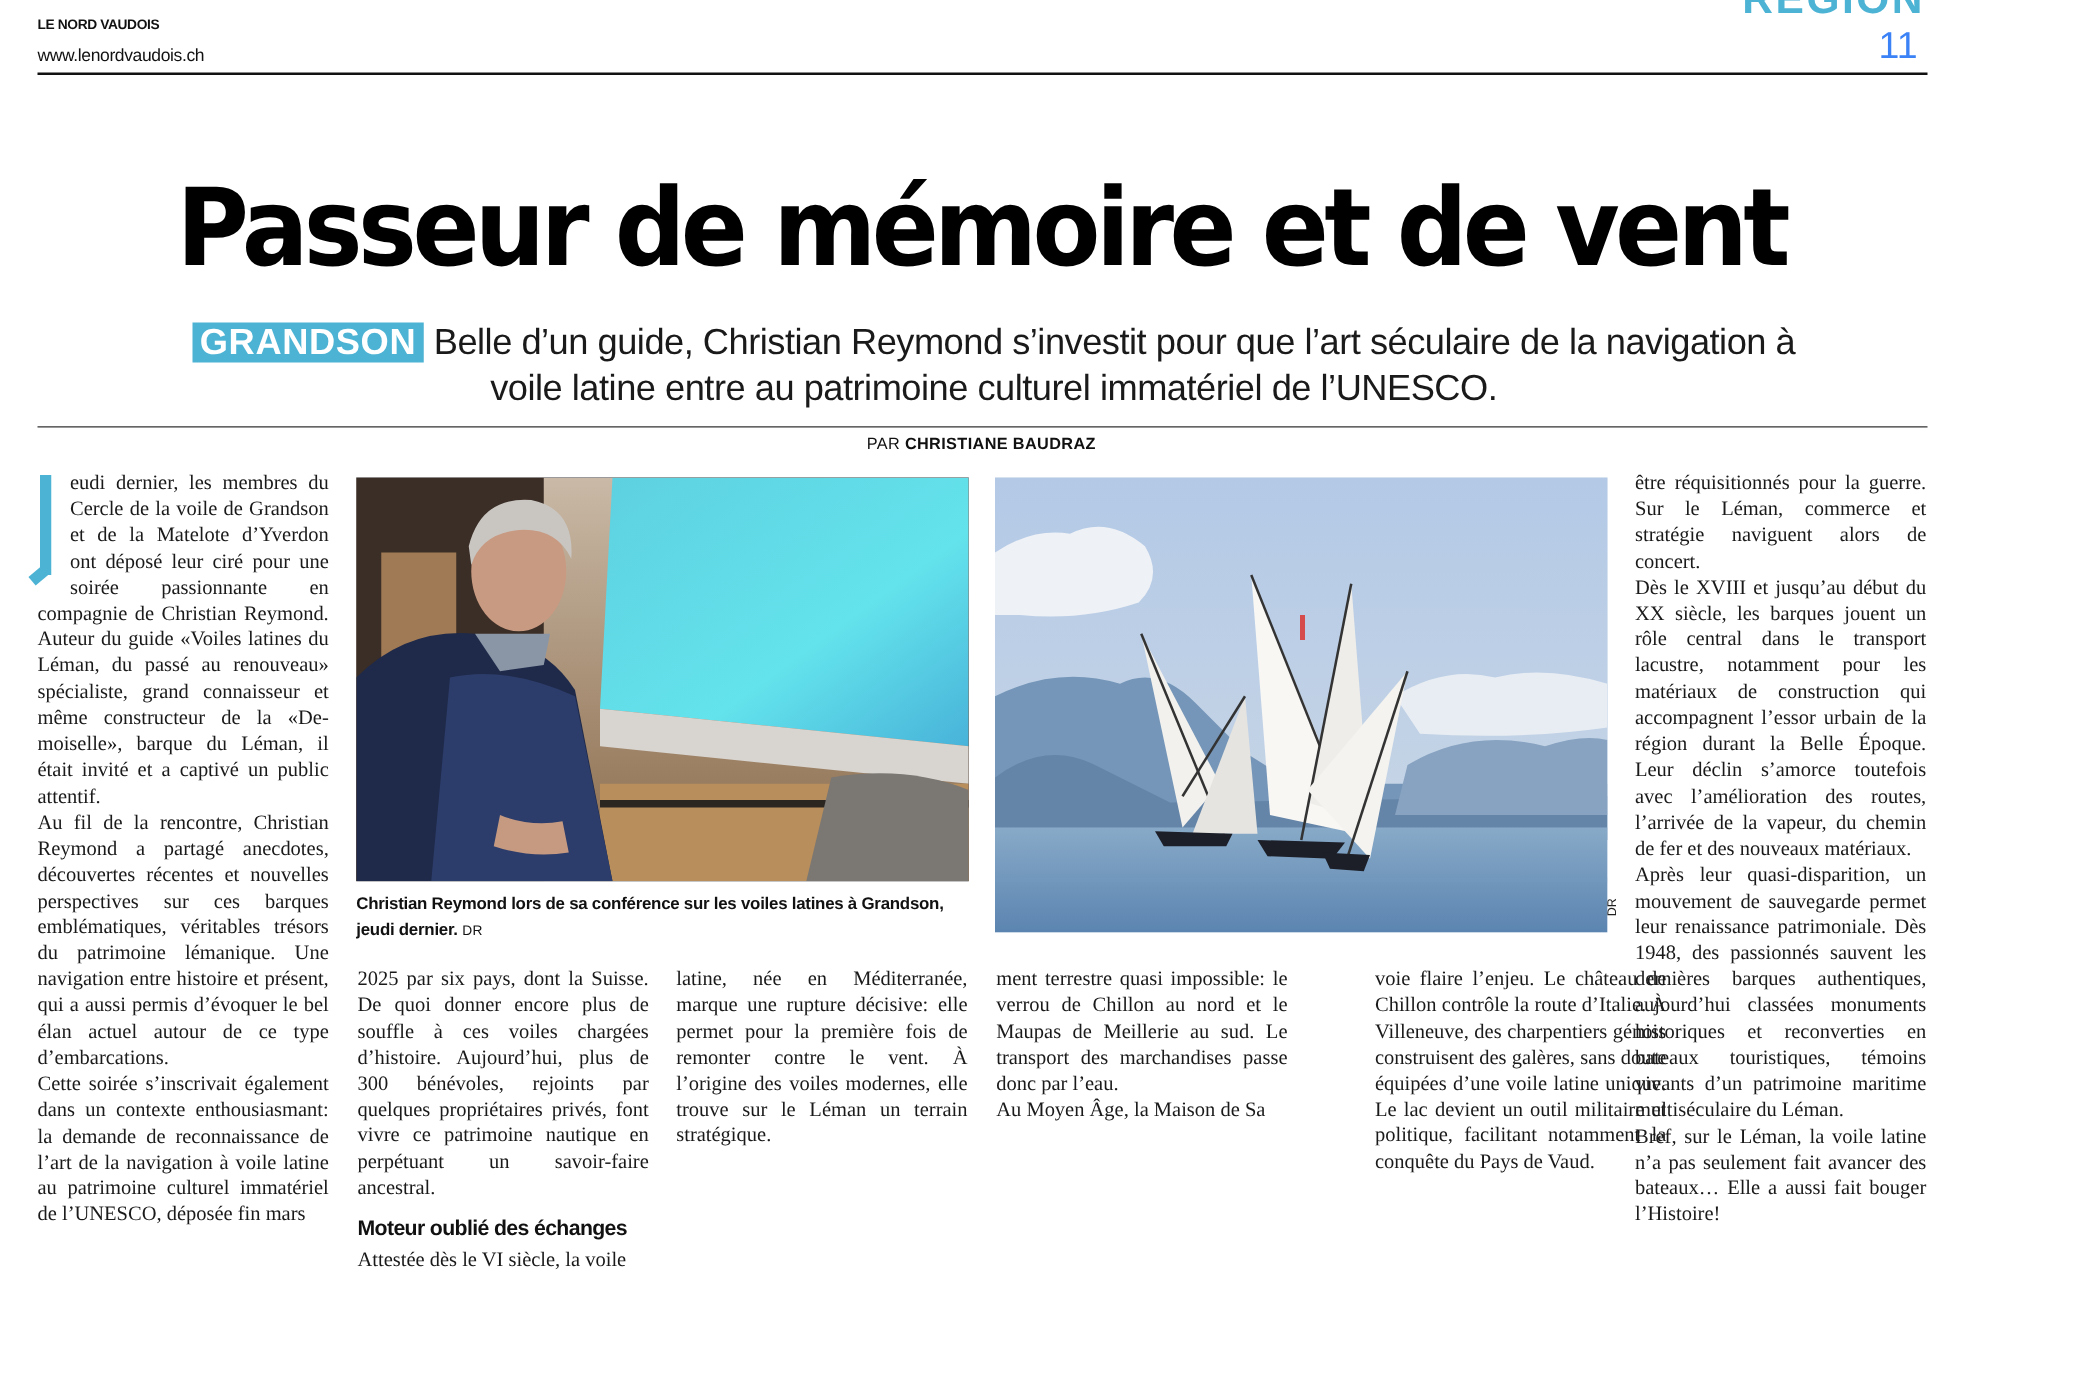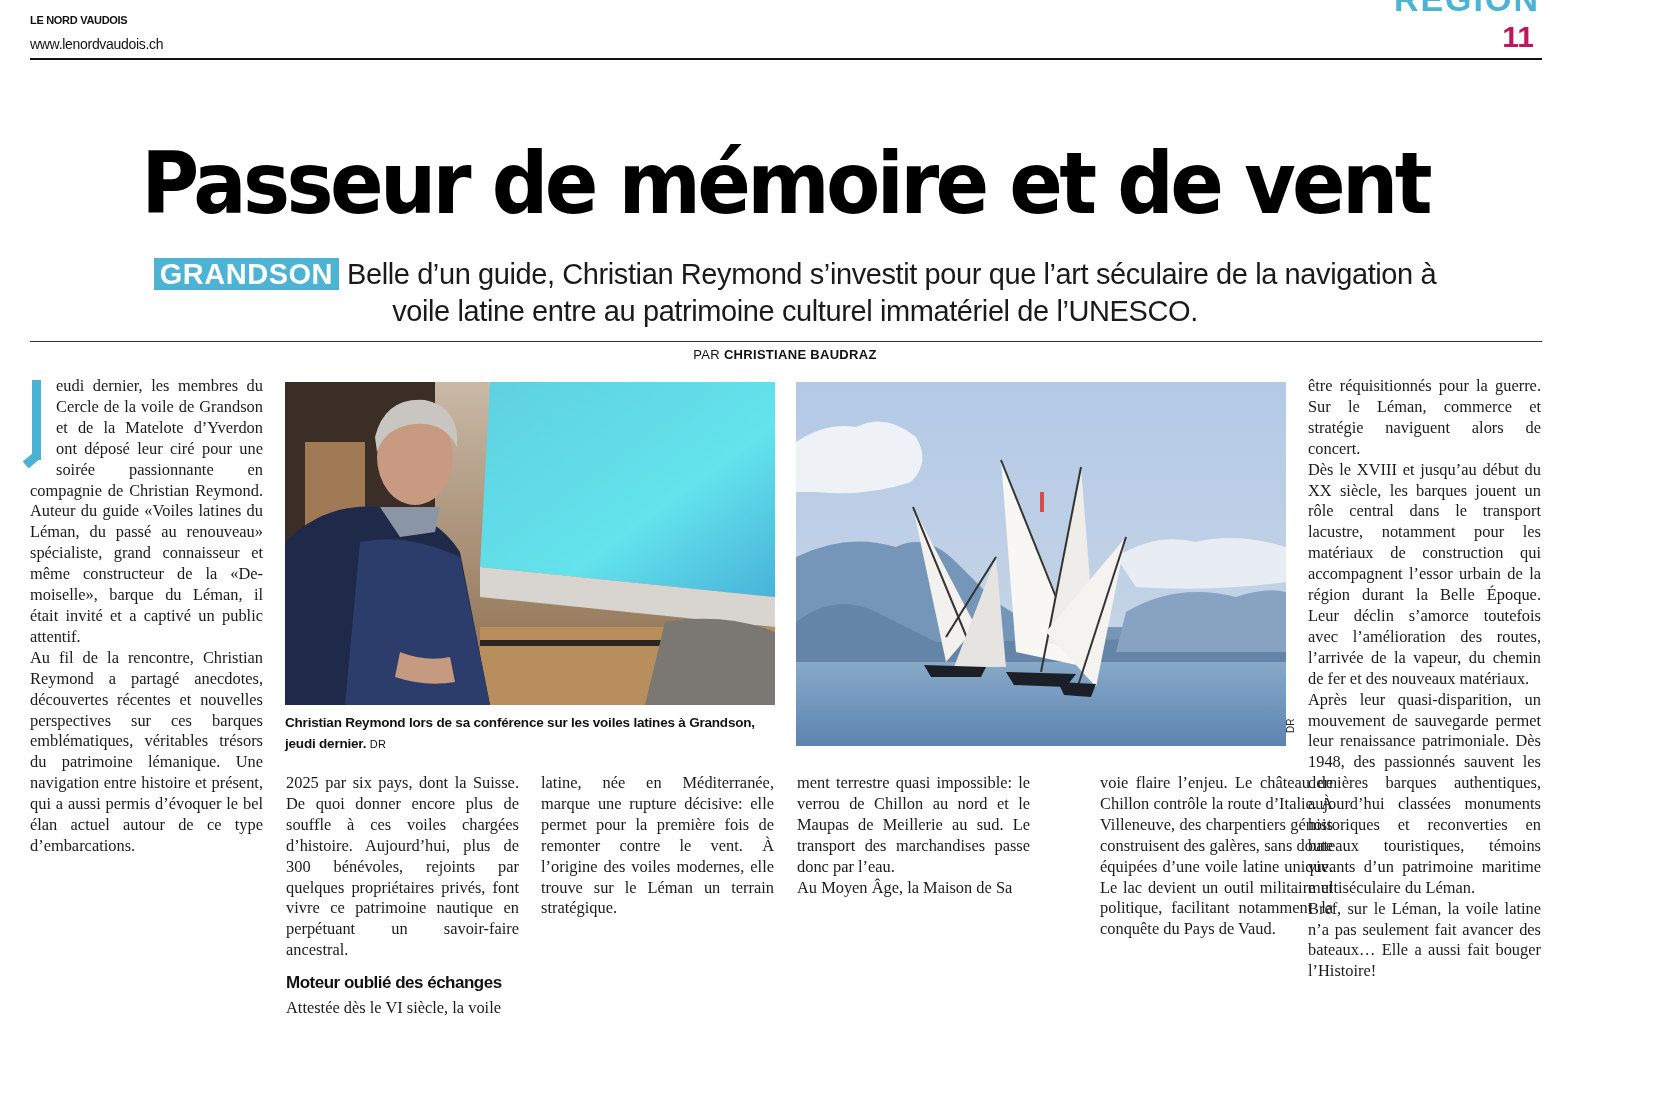--- a/index.html
+++ b/index.html
@@ -3,21 +3,21 @@
 <meta charset="utf-8">
 <style>
   html, body { margin: 0; padding: 0; background: #ffffff; }
   body { width: 1658px; height: 1100px; position: relative; overflow: hidden; color: #1a1a1a; }
   .abs { position: absolute; }
 
   
   .masthead-name { left: 30px; top: 14px; font-family: "Liberation Sans", sans-serif; font-weight: bold; font-size: 11px; letter-spacing: -0.3px; color: #111; }
   .masthead-url { left: 30px; top: 36px; font-family: "Liberation Sans", sans-serif; font-size: 14px; color: #111; letter-spacing: -0.3px; }
   .section-label { right: 118px; top: -20px; font-family: "Liberation Sans", sans-serif; font-weight: bold; font-size: 34px; color: #4db3d4; letter-spacing: 2px; }
-  .page-number { right: 124px; top: 20px; font-family: "Liberation Sans", sans-serif; font-weight: bold; font-size: 30px; color: #be185d; }
+  .page-number { right: 124px; top: 20px; font-family: "Liberation Sans", sans-serif; font-weight: normal; font-size: 30px; color: #3b82f6; }
   .header-rule { left: 30px; top: 58px; width: 1512px; height: 2px; background: #111; }
 
   
   .headline { left: 0; width: 1570px; top: 133px; text-align: center; font-family: "DejaVu Sans", sans-serif; font-weight: bold; font-size: 86px; letter-spacing: -4px; color: #000; transform: scaleX(0.92); transform-origin: center; }
 
   
   .dek { left: 150px; width: 1290px; top: 256px; text-align: center; font-family: "Liberation Sans", sans-serif; font-size: 29px; line-height: 37px; color: #1a1a1a; letter-spacing: -0.4px; }
   .kicker { background: #4db3d4; color: #ffffff; font-weight: bold; padding: 0 6px; letter-spacing: 0.5px; margin-right: 8px; }
   .dek-rule { left: 30px; top: 341px; width: 1512px; height: 1px; background: #333; }
   .byline { left: 0; width: 1570px; top: 347px; text-align: center; font-family: "Liberation Sans", sans-serif; font-size: 13px; color: #111; letter-spacing: 0.3px; }
@@ -66,20 +66,21 @@
   <b>CHRISTIANE BAUDRAZ</b>
 </div>
 
 <div class="abs col col1">
   <div class="dropcap">
     <div class="dropcap-bar"></div>
     <div class="dropcap-hook"></div>
   </div>
   <p>eudi dernier, les membres du Cercle de la voile de Grandson et de la Matelote d’Yverdon ont déposé leur ciré pour une soirée pas­sionnante en compagnie de Christian Reymond. Auteur du guide «Voiles latines du Léman, du passé au renouveau» spécia­liste, grand connaisseur et même constructeur de la «De­moiselle», barque du Léman, il était invité et a captivé un pu­blic attentif.</p>
   <p>Au fil de la rencontre, Christian Reymond a partagé anecdotes, découvertes récentes et nouvel­les perspectives sur ces barques emblématiques, véritables tré­sors du patrimoine lémanique. Une navigation entre histoire et présent, qui a aussi permis d’évoquer le bel élan actuel au­tour de ce type d’embarcations.</p>
+  <p>Cette soirée s’inscrivait égale­ment dans un contexte enthou­siasmant: la demande de recon­naissance de l’art de la navigation à voile latine au pa­trimoine culturel immatériel de l’UNESCO, déposée fin mars</p>
 </div>
 
 <div class="abs photo1">
   <svg width="490" height="323" viewBox="0 0 490 323">
     <defs>
       <linearGradient id="scr" x1="0" y1="0" x2="1" y2="1">
         <stop offset="0" stop-color="#5ed0e0"></stop>
         <stop offset="0.6" stop-color="#63e3ec"></stop>
         <stop offset="1" stop-color="#48b3d9"></stop>
       </linearGradient>

